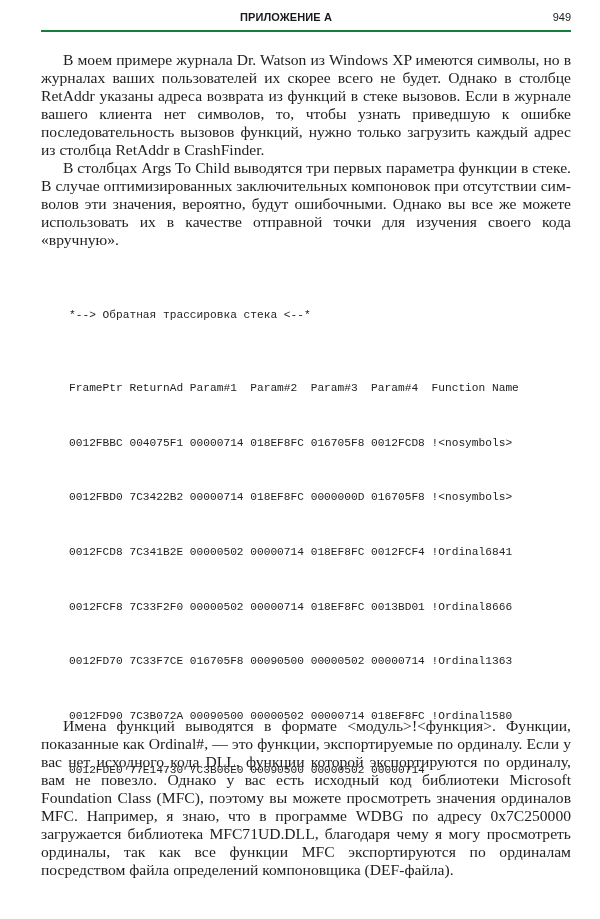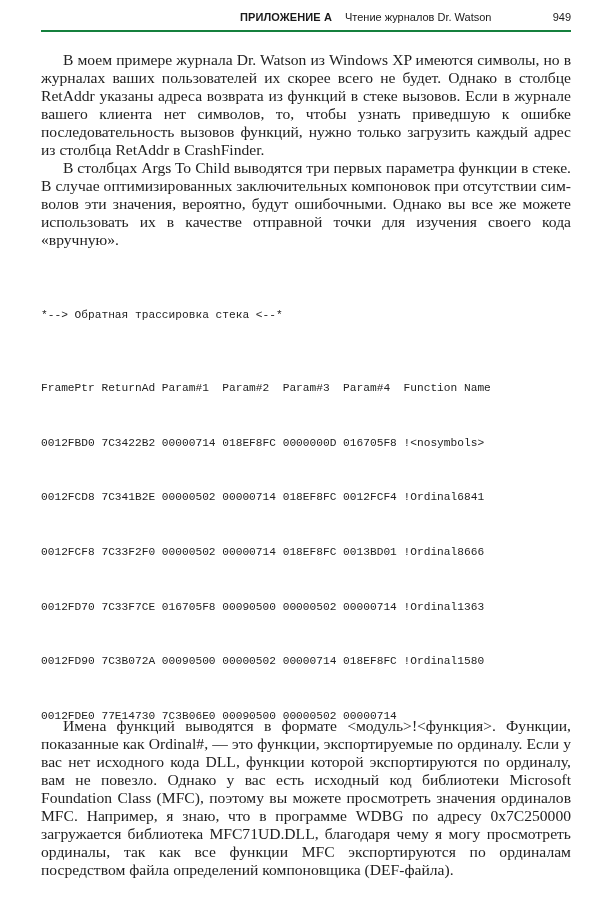--- a/index.html
+++ b/index.html
@@ -72,42 +72,43 @@
       width: 530px;
       font-family: "Liberation Mono", monospace;
       font-size: 11.2px;
       line-height: 18.2px;
       color: #222;
       white-space: pre;
     }
     .code-line {
       display: block;
       height: 18.2px;
+      margin-left: 28px;
     }
     .code-title { margin-bottom: 18.2px; }
   </style>
 </head>
 <body>
 
 <div class="page">
 
   <div class="running-head">
     <span class="chapter">ПРИЛОЖЕНИЕ А</span>
-    <span class="title">Чтение журналов Dr. Watson</span>
     <span class="pagenum">949</span>
   </div>
 
   <div class="body-text" id="para-group-1">
     <p>В моем примере журнала Dr. Watson из Windows XP имеются символы, но в журналах ваших пользователей их скорее всего не будет. Однако в столбце RetAddr указаны адреса возврата из функций в стеке вызовов. Если в журнале вашего кли­ента нет символов, то, чтобы узнать приведшую к ошибке последовательность вызовов функций, нужно только загрузить каждый адрес из столбца RetAddr в CrashFinder.</p>
     <p>В столбцах Args To Child выводятся три первых параметра функции в стеке. В случае оптимизированных заключительных компоновок при отсутствии сим­волов эти значения, вероятно, будут ошибочными. Однако вы все же можете ис­пользовать их в качестве отправной точки для изучения своего кода «вручную».</p>
   </div>
 
   <div class="code-block">
     <span class="code-line code-title">*--&gt; Обратная трассировка стека &lt;--*</span>
     <span class="code-line">FramePtr ReturnAd Param#1  Param#2  Param#3  Param#4  Function Name</span>
+    <span class="code-line">0012FBBC 004075F1 00000714 018EF8FC 016705F8 0012FCD8 !&lt;nosymbols&gt;</span>
     <span class="code-line">0012FBD0 7C3422B2 00000714 018EF8FC 0000000D 016705F8 !&lt;nosymbols&gt;</span>
     <span class="code-line">0012FCD8 7C341B2E 00000502 00000714 018EF8FC 0012FCF4 !Ordinal6841</span>
     <span class="code-line">0012FCF8 7C33F2F0 00000502 00000714 018EF8FC 0013BD01 !Ordinal8666</span>
     <span class="code-line">0012FD70 7C33F7CE 016705F8 00090500 00000502 00000714 !Ordinal1363</span>
     <span class="code-line">0012FD90 7C3B072A 00090500 00000502 00000714 018EF8FC !Ordinal1580</span>
     <span class="code-line">0012FDE0 77E14730 7C3B06E0 00090500 00000502 00000714</span>
     
     
     
     

